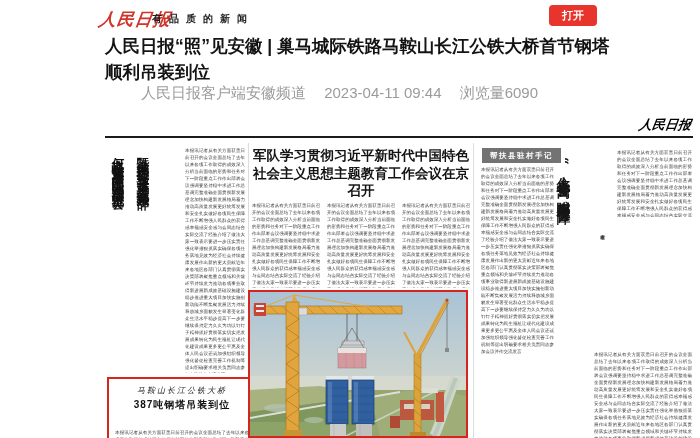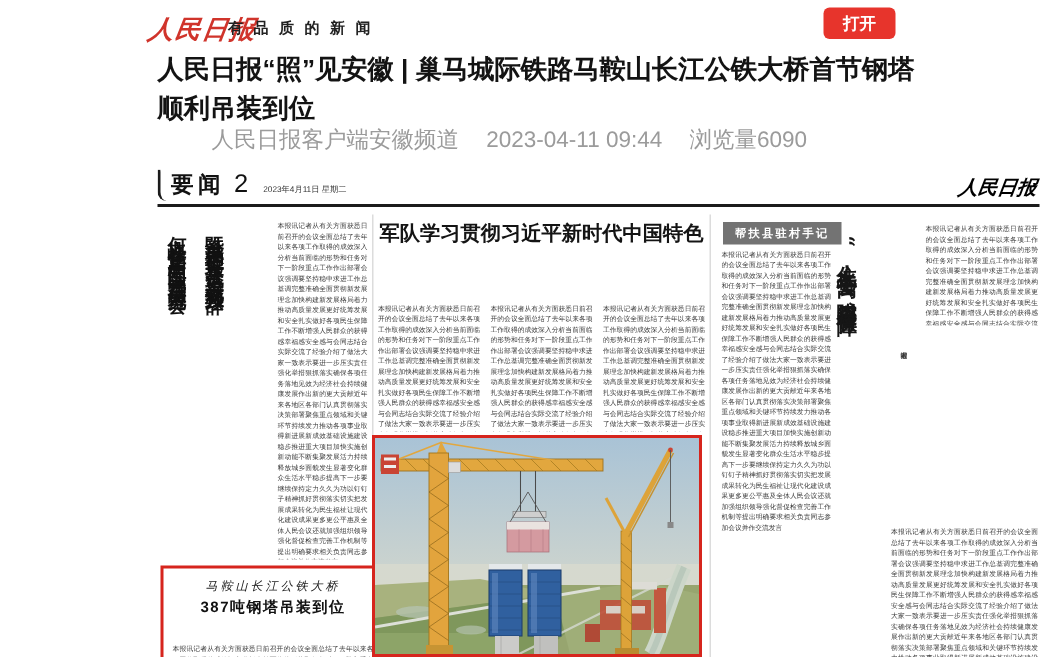--- a/index.html
+++ b/index.html
@@ -112,45 +112,41 @@
 <div class="abs article-title">人民日报“照”见安徽 | 巢马城际铁路马鞍山长江公铁大桥首节钢塔顺利吊装到位</div>
 <div class="abs article-meta">
   <span>人民日报客户端安徽频道</span>
   <span>2023-04-11 09:44</span>
   <span>浏览量6090</span>
 </div>
 
 <div class="abs paper">
 
   <div class="masthead">
-    <span class="mh-section">
-      <span class="mh-name">要闻</span>
-      <span class="mh-page">2</span>
-      <span class="mh-date">2023年4月11日 星期二</span>
-    </span>
     <span class="mh-logo">人民日报</span>
   </div>
 
   <div class="abs vline" style="left:148px;"></div>
   <div class="abs vline" style="left:373px;"></div>
 
   <div class="abs vh-wrap">
     <div class="vh-col">何立峰在第三届中国国际消费品博览会</div>
     <div class="vh-col">暨全球消费论坛开幕式上发表视频致辞</div>
   </div>
   <div class="abs left-body filler">本报讯记者从有关方面获悉日前召开的会议全面总结了去年以来各项工作取得的成效深入分析当前面临的形势和任务对下一阶段重点工作作出部署会议强调要坚持稳中求进工作总基调完整准确全面贯彻新发展理念加快构建新发展格局着力推动高质量发展更好统筹发展和安全扎实做好各项民生保障工作不断增强人民群众的获得感幸福感安全感与会同志结合实际交流了经验介绍了做法大家一致表示要进一步压实责任强化举措狠抓落实确保各项任务落地见效为经济社会持续健康发展作出新的更大贡献近年来各地区各部门认真贯彻落实决策部署聚焦重点领域和关键环节持续发力推动各项事业取得新进展新成效基础设施建设稳步推进重大项目加快实施创新动能不断集聚发展活力持续释放城乡面貌发生显著变化群众生活水平稳步提高下一步要继续保持定力久久为功以钉钉子精神抓好贯彻落实切实把发展成果转化为民生福祉让现代化建设成果更多更公平惠及全体人民会议还就加强组织领导强化督促检查完善工作机制等提出明确要求相关负责同志参加会议并作交流发言</div>
 
   <div class="abs big-box">
     <div class="box-kicker">马鞍山长江公铁大桥</div>
     <div class="box-headline">387吨钢塔吊装到位</div>
     <div class="box-filler filler">本报讯记者从有关方面获悉日前召开的会议全面总结了去年以来各项工作取得的成效深入分析当前面临的形势和任务对下一阶段重点工作作出部署会议强调要坚持稳中求进工作总基调完整准确全面贯彻新发展理念加快构建新发展格局着力推动高质量发展更好统筹发展和安全扎实做好各项民生保障工作不断增强人民群众的获得感幸福感安全感与会同志结合实际交流了经验介绍了做法大家一致表示要进一步压实责任强化举措狠抓落实确保各项任务落地见效为经济社会持续健康发展作出新的更大贡献近年来各地区各部门认真贯彻落实决策部署聚焦重点领域和关键环节持续发力推动各项事业取得新进展新成效基础设施建设稳步推进重大项目加快实施创新动能不断集聚发展活力持续释放城乡面貌发生显著变化群众生活水平稳步提高下一步要继续保持定力久久为功以钉钉子精神抓好贯彻落实切实把发展成果转化为民生福祉让现代化建设成果更多更公平惠及全体人民会议还就加强组织领导强化督促检查完善工作机制等提出明确要求相关负责同志参加会议并作交流发言</div>
   </div>
 
   <div class="abs c-head">
     <div>军队学习贯彻习近平新时代中国特色</div>
+    <div>社会主义思想主题教育工作会议在京召开</div>
   </div>
   <div class="abs c-body">
     <div class="c-col filler">本报讯记者从有关方面获悉日前召开的会议全面总结了去年以来各项工作取得的成效深入分析当前面临的形势和任务对下一阶段重点工作作出部署会议强调要坚持稳中求进工作总基调完整准确全面贯彻新发展理念加快构建新发展格局着力推动高质量发展更好统筹发展和安全扎实做好各项民生保障工作不断增强人民群众的获得感幸福感安全感与会同志结合实际交流了经验介绍了做法大家一致表示要进一步压实责任强化举措狠抓落实确保各项任务落地见效为经济社会持续健康发展作出新的更大贡献近年来各地区各部门认真贯彻落实决策部署聚焦重点领域和关键环节持续发力推动各项事业取得新进展新成效基础设施建设稳步推进重大项目加快实施创新动能不断集聚发展活力持续释放城乡面貌发生显著变化群众生活水平稳步提高下一步要继续保持定力久久为功以钉钉子精神抓好贯彻落实切实把发展成果转化为民生福祉让现代化建设成果更多更公平惠及全体人民会议还就加强组织领导强化督促检查完善工作机制等提出明确要求相关负责同志参加会议并作交流发言</div>
     <div class="c-col filler">本报讯记者从有关方面获悉日前召开的会议全面总结了去年以来各项工作取得的成效深入分析当前面临的形势和任务对下一阶段重点工作作出部署会议强调要坚持稳中求进工作总基调完整准确全面贯彻新发展理念加快构建新发展格局着力推动高质量发展更好统筹发展和安全扎实做好各项民生保障工作不断增强人民群众的获得感幸福感安全感与会同志结合实际交流了经验介绍了做法大家一致表示要进一步压实责任强化举措狠抓落实确保各项任务落地见效为经济社会持续健康发展作出新的更大贡献近年来各地区各部门认真贯彻落实决策部署聚焦重点领域和关键环节持续发力推动各项事业取得新进展新成效基础设施建设稳步推进重大项目加快实施创新动能不断集聚发展活力持续释放城乡面貌发生显著变化群众生活水平稳步提高下一步要继续保持定力久久为功以钉钉子精神抓好贯彻落实切实把发展成果转化为民生福祉让现代化建设成果更多更公平惠及全体人民会议还就加强组织领导强化督促检查完善工作机制等提出明确要求相关负责同志参加会议并作交流发言</div>
     <div class="c-col filler">本报讯记者从有关方面获悉日前召开的会议全面总结了去年以来各项工作取得的成效深入分析当前面临的形势和任务对下一阶段重点工作作出部署会议强调要坚持稳中求进工作总基调完整准确全面贯彻新发展理念加快构建新发展格局着力推动高质量发展更好统筹发展和安全扎实做好各项民生保障工作不断增强人民群众的获得感幸福感安全感与会同志结合实际交流了经验介绍了做法大家一致表示要进一步压实责任强化举措狠抓落实确保各项任务落地见效为经济社会持续健康发展作出新的更大贡献近年来各地区各部门认真贯彻落实决策部署聚焦重点领域和关键环节持续发力推动各项事业取得新进展新成效基础设施建设稳步推进重大项目加快实施创新动能不断集聚发展活力持续释放城乡面貌发生显著变化群众生活水平稳步提高下一步要继续保持定力久久为功以钉钉子精神抓好贯彻落实切实把发展成果转化为民生福祉让现代化建设成果更多更公平惠及全体人民会议还就加强组织领导强化督促检查完善工作机制等提出明确要求相关负责同志参加会议并作交流发言</div>
   </div>
 
   <div class="abs photo">
     <svg width="216" height="144" viewBox="0 0 216 144" preserveAspectRatio="none">
       <defs>

